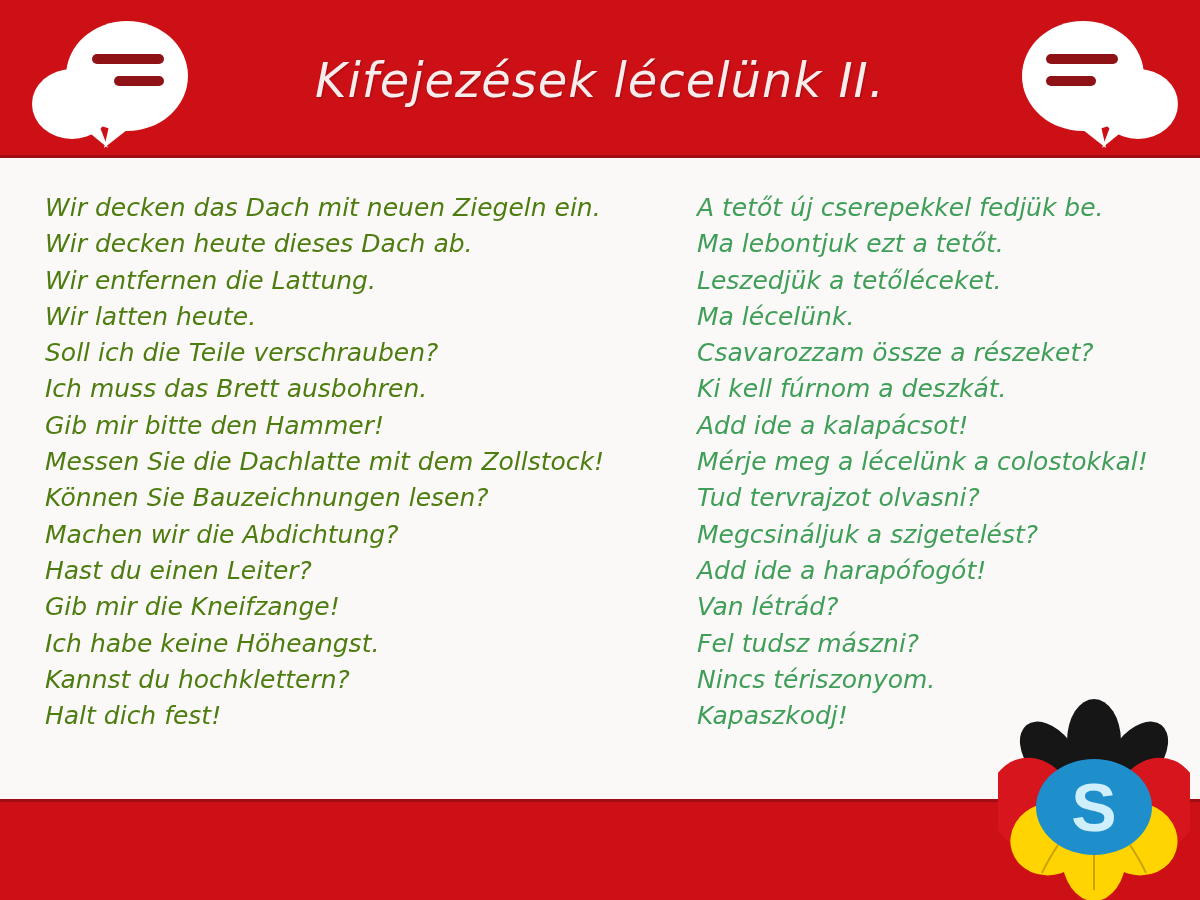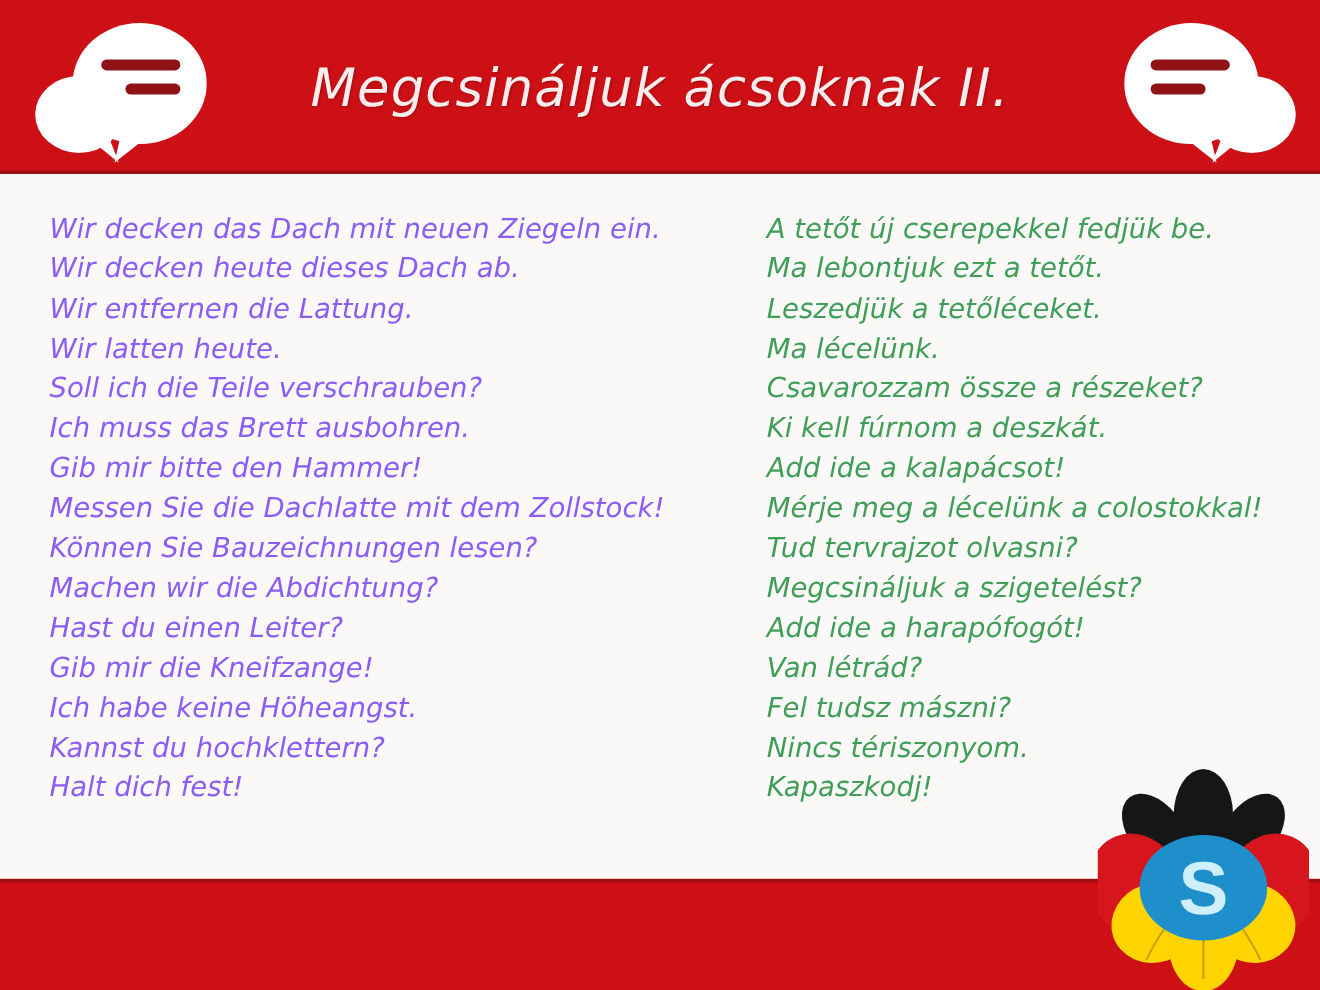--- a/index.html
+++ b/index.html
@@ -31,21 +31,21 @@
   .chat-icon.left{left:28px;}
   .chat-icon.right{right:18px;transform:scaleX(-1);}
   
   .col{
     position:absolute;top:190px;
     font-style:italic;
     font-size:25px;
     line-height:36.3px;
     white-space:nowrap;
   }
-  .col.german{left:45px;color:#8b5cf6;}
+  .col.german{left:45px;color:#4d7c0f;}
   .col.hungarian{left:697px;color:#3f9e57;}
   .line{height:36.3px;}
   
   .band-bottom{
     position:absolute;left:0;top:799px;width:1200px;height:101px;
     background:#cc1016;
     border-top:3px solid #9e0e12;
     box-sizing:border-box;
   }
   .brand{
@@ -82,21 +82,21 @@
 
   <svg class="chat-icon right" width="160" height="130" viewBox="0 0 160 130">
     <ellipse cx="44" cy="86" rx="40" ry="35" fill="#ffffff"></ellipse>
     <polygon points="58,112 80,130 70,104" fill="#ffffff"></polygon>
     <ellipse cx="99" cy="58" rx="61" ry="55" fill="#ffffff"></ellipse>
     <polygon points="82,104 76,130 104,108" fill="#ffffff"></polygon>
     <rect x="64" y="36" width="72" height="10" rx="5" fill="#8e1216"></rect>
     <rect x="86" y="58" width="50" height="10" rx="5" fill="#8e1216"></rect>
   </svg>
 
-  <div class="title">Megcsináljuk ácsoknak II.</div>
+  <div class="title">Kifejezések lécelünk II.</div>
 
   <div class="col german">
     <div class="line">Wir decken das Dach mit neuen Ziegeln ein.</div>
     <div class="line">Wir decken heute dieses Dach ab.</div>
     <div class="line">Wir entfernen die Lattung.</div>
     <div class="line">Wir latten heute.</div>
     <div class="line">Soll ich die Teile verschrauben?</div>
     <div class="line">Ich muss das Brett ausbohren.</div>
     <div class="line">Gib mir bitte den Hammer!</div>
     <div class="line">Messen Sie die Dachlatte mit dem Zollstock!</div>

